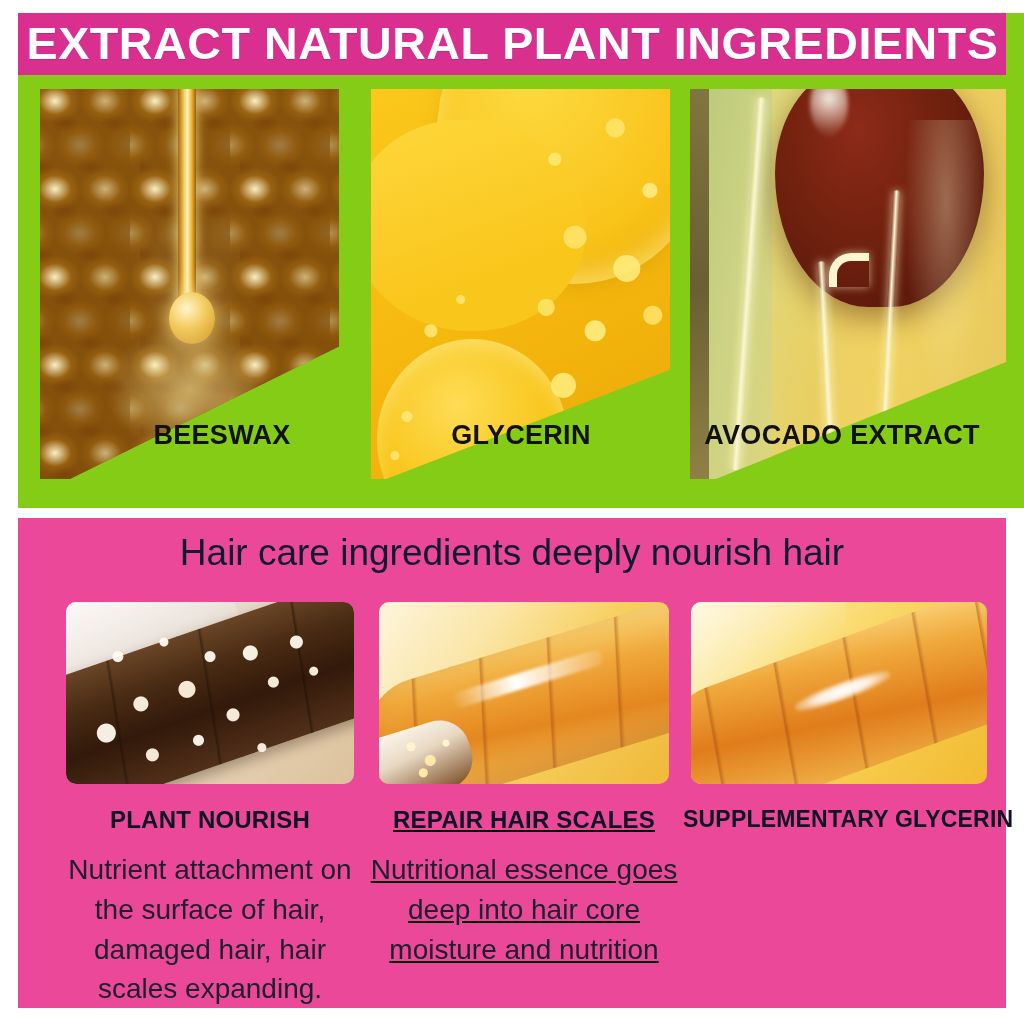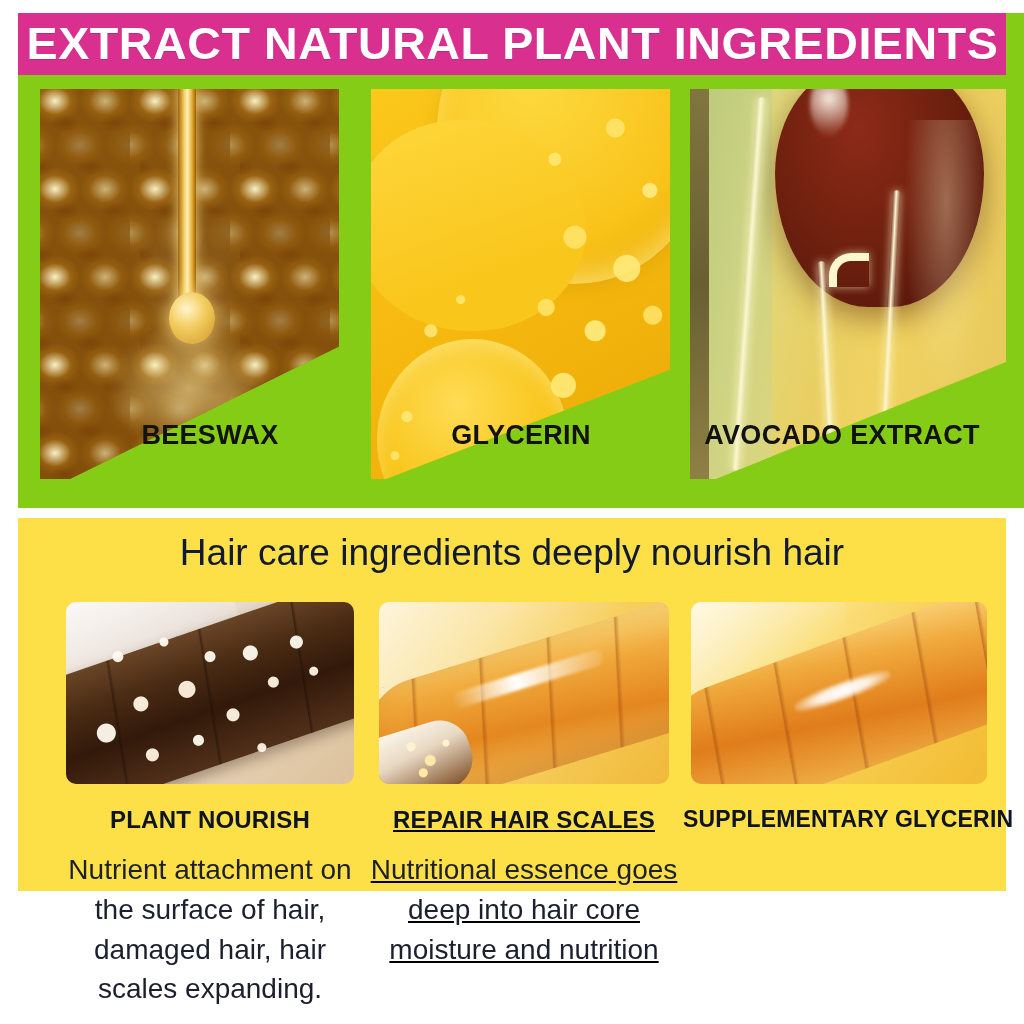--- a/index.html
+++ b/index.html
@@ -285,32 +285,32 @@
     align-items: center;
   }
   .ing-label {
     font-size: 27px;
     font-weight: bold;
     color: #121212;
     letter-spacing: 0.3px;
     text-align: center;
     white-space: nowrap;
   }
-  .lab-a { position: absolute; left: 62px;  width: 260px; }
+  .lab-a { position: absolute; left: 74px;  width: 260px; }
   .lab-b { position: absolute; left: 368px; width: 270px; }
   .lab-c { position: absolute; left: 660px; width: 328px; }
 
   
   .bottom-section {
     position: absolute;
     left: 18px;
     top: 518px;
     width: 988px;
-    height: 373px;
-    background: #fde047;
+    height: 490px;
+    background: #ec4899;
   }
 
   .section-heading {
     position: absolute;
     left: 0;
     top: 14px;
     width: 988px;
     text-align: center;
     font-size: 37px;
     color: #111a33;

